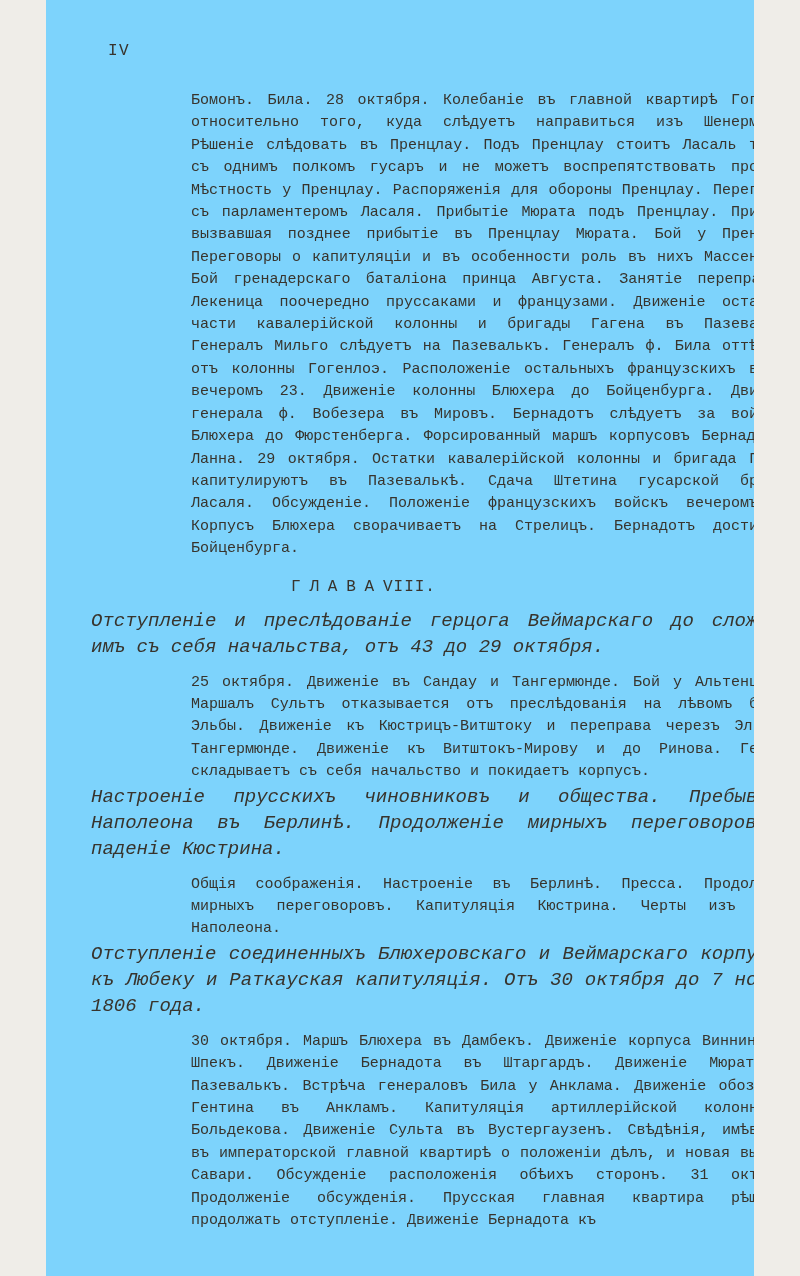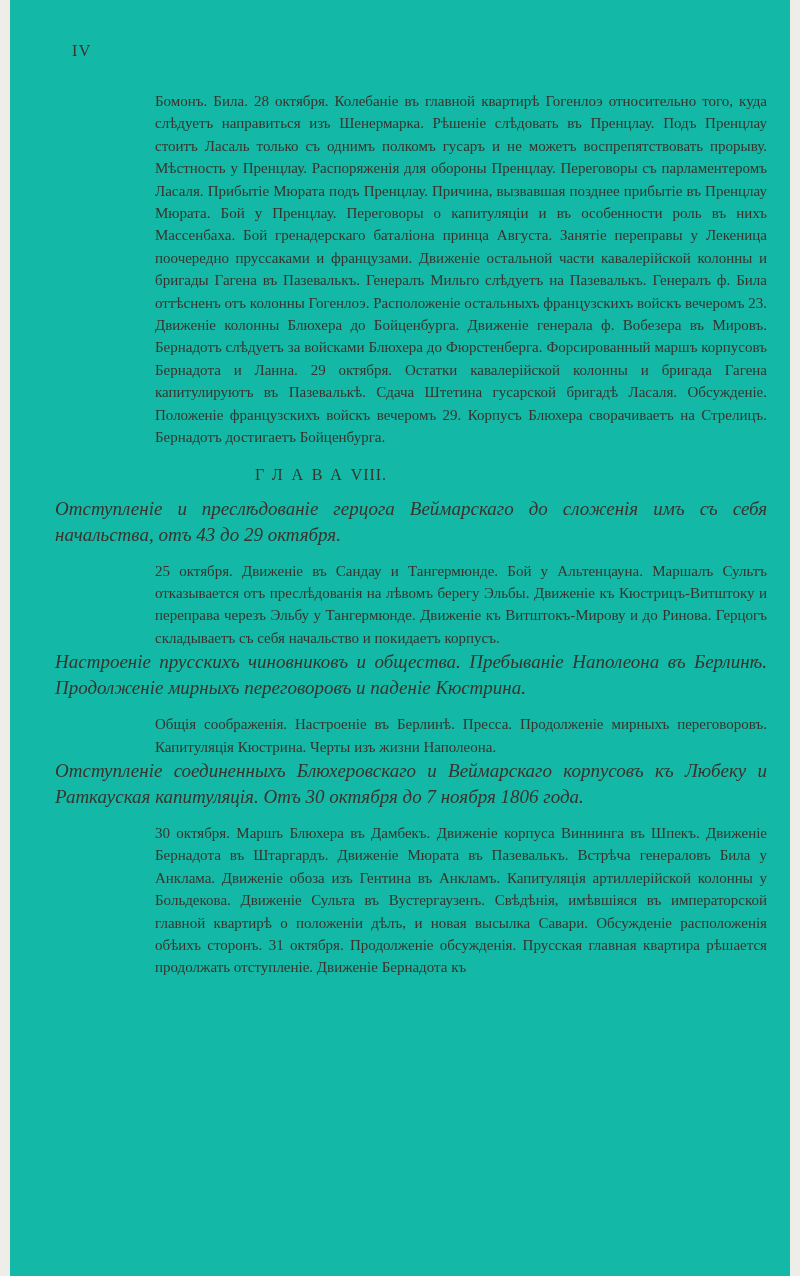--- a/index.html
+++ b/index.html
@@ -2,26 +2,26 @@
 <html lang="ru"><head>
 <meta charset="utf-8">
 <style>
   html, body {
     margin: 0;
     padding: 0;
     background: #efede8;
   }
   .page {
     position: relative;
-    width: 780px;
+    width: 708px;
     height: 1276px;
     margin: 0 auto;
-    background: #14b8a6;
+    background: #7dd3fc;
     color: #38342d;
-    font-family: Liberation Serif, serif;
+    font-family: Liberation Mono, monospace;
     overflow: hidden;
   }
   .page-number {
     position: absolute;
     top: 42px;
     left: 62px;
     font-size: 16px;
     letter-spacing: 1.5px;
   }
   .toc {

